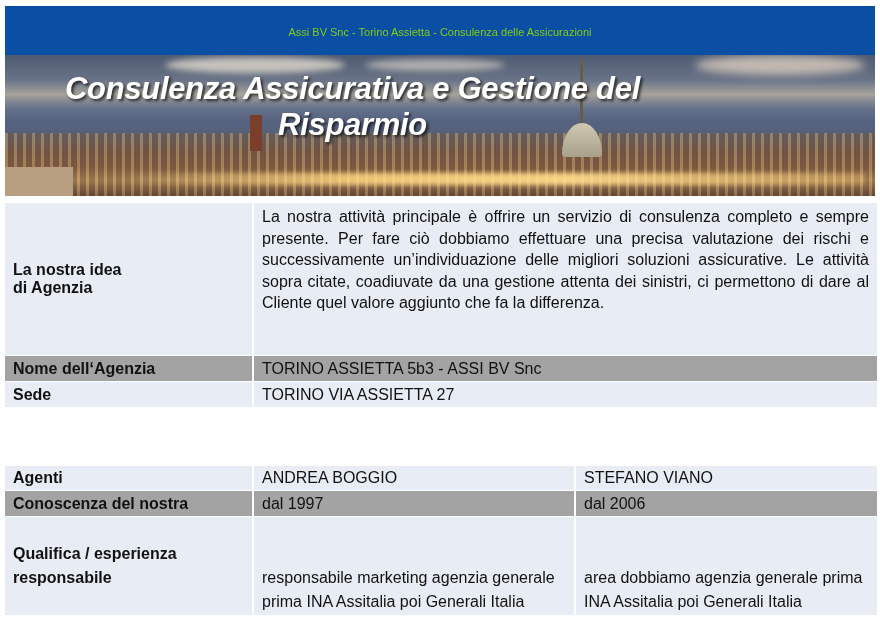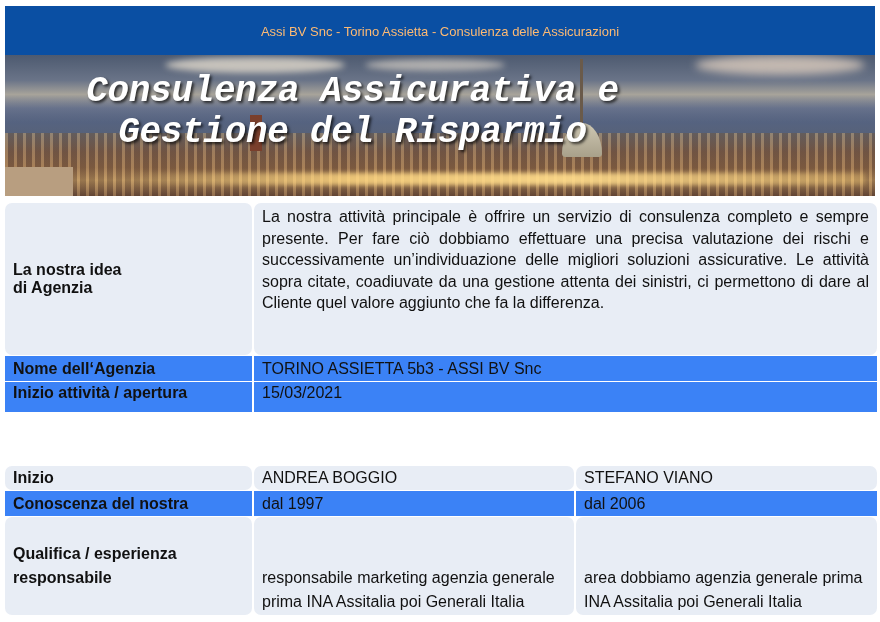--- a/index.html
+++ b/index.html
@@ -1,19 +1,19 @@
 <!DOCTYPE html>
 <html><head>
   <meta charset="utf-8">
   <style>
     html, body { margin: 0; padding: 0; background: #ffffff; }
     body { width: 880px; height: 622px; position: relative; overflow: hidden;
            font-family: "Liberation Sans", "DejaVu Sans", sans-serif; color: #111; }
     .topbar { position: absolute; left: 5px; top: 6px; width: 870px; height: 49px;
-              background: #0a4fa3; color: #fdba74; font-size: 13px; text-align: center;
+              background: #0a4fa3; color: #84cc16; font-size: 11px; text-align: center;
               line-height: 52px; }
     .hero { position: absolute; left: 5px; top: 55px; width: 870px; height: 141px; overflow: hidden;
             background: linear-gradient(180deg, #4d5a70 0%, #6a7488 18%, #a7a39a 28%, #6f7890 38%, #5b6783 48%, #6a6a72 56%, #7a5d48 64%, #6b4f3e 74%, #8a6a4c 84%, #5b4436 100%); }
     .hero .cloud1 { position:absolute; left:160px; top:2px; width:180px; height:16px; border-radius:50%;
             background: rgba(235,225,210,0.75); filter: blur(3px); }
     .hero .cloud2 { position:absolute; left:360px; top:4px; width:140px; height:12px; border-radius:50%;
             background: rgba(235,225,210,0.6); filter: blur(3px); }
     .hero .cloud3 { position:absolute; left:690px; top:0px; width:170px; height:20px; border-radius:50%;
             background: rgba(240,220,200,0.7); filter: blur(4px); }
     .hero .mountains { position:absolute; left:0; top:40px; width:870px; height:40px;
@@ -23,29 +23,29 @@
               repeating-linear-gradient(90deg, rgba(255,210,140,0.25) 0 3px, rgba(60,40,30,0.2) 3px 9px),
               linear-gradient(180deg, #6d6a6c 0%, #7d5f4c 30%, #8a6547 55%, #b08a5a 75%, #6a4b3a 100%); }
     .hero .lights { position:absolute; left:120px; top:118px; width:740px; height:12px;
             background: linear-gradient(90deg, rgba(255,210,120,0) 0%, rgba(255,215,130,0.8) 30%, rgba(255,220,140,0.9) 60%, rgba(255,210,120,0.3) 100%); filter: blur(2px); }
     .hero .tower { position:absolute; left:245px; top:60px; width:12px; height:36px; background:#7a3f2c; }
     .hero .mole-dome { position:absolute; left:557px; top:68px; width:40px; height:34px;
             background: linear-gradient(180deg,#cfc8b3,#a8a08a); border-radius: 50% 50% 8% 8% / 90% 90% 10% 10%; }
     .hero .mole-spire { position:absolute; left:575px; top:4px; width:3px; height:66px; background:#6a5a4a; }
     .hero .left-bldg { position:absolute; left:0; top:112px; width:68px; height:29px; background:#b89e80; }
     .hero-title { position: absolute; left: 0; top: 16px; width: 695px; text-align: center;
-            font-family: Liberation Mono, monospace; font-style: italic; font-weight: bold;
-            font-size: 36px; color: #ffffff; letter-spacing: -0.3px;
+            font-family: Liberation Sans, sans-serif; font-style: italic; font-weight: bold;
+            font-size: 31px; color: #ffffff; letter-spacing: -0.3px;
             text-shadow: 2px 2px 3px rgba(0,0,0,0.7); }
 
     table { border-collapse: separate; border-spacing: 2px 1px; position: absolute; left: 3px;
             font-size: 16px; }
     td { padding: 0 8px; vertical-align: middle; }
-    .shade td { background: #e8edf5; border-radius: 7px; }
-    .plain td { background: #3b82f6; }
+    .shade td { background: #e8edf5; }
+    .plain td { background: #a3a3a3; }
     .lbl { font-weight: bold; width: 231px; }
     #t1 { top: 202px; width: 876px; }
     #t1 .r-idea td { height: 147px; }
     #t1 .r-idea .val { text-align: justify; line-height: 21.5px; padding-top: 3px; padding-bottom: 2px; vertical-align: top; }
     #t1 .r-nome td { height: 25px; }
     #t1 .r-sede td { height: 25px; }
     #t1 .r-inizio td { height: 28px; vertical-align: top; padding-top: 2px; }
     #t2 { top: 465px; width: 876px; }
     #t2 .col2 { width: 304px; }
     #t2 .r-agenti td { height: 24px; }
@@ -81,31 +81,31 @@
     <td class="lbl">
       <div>La nostra idea</div>
       <div>di Agenzia</div>
     </td>
     <td class="val">La nostra attività principale è offrire un servizio di consulenza completo e sempre presente. Per fare ciò dobbiamo effettuare una precisa valutazione dei rischi e successivamente un’individuazione delle migliori soluzioni assicurative. Le attività sopra citate, coadiuvate da una gestione attenta dei sinistri, ci permettono di dare al Cliente quel valore aggiunto che fa la differenza.</td>
   </tr>
   <tr class="plain r-nome">
     <td class="lbl">Nome dell‘Agenzia</td>
     <td class="val">TORINO ASSIETTA 5b3 - ASSI BV Snc</td>
   </tr>
-  <tr class="plain r-inizio">
-    <td class="lbl">Inizio attività / apertura</td>
-    <td class="val">15/03/2021</td>
+  <tr class="shade r-sede">
+    <td class="lbl">Sede</td>
+    <td class="val">TORINO VIA ASSIETTA 27</td>
   </tr>
 </tbody>
   </table>
 
 <table id="t2">
   <tbody>
       <tr class="shade r-agenti">
-    <td class="lbl">Inizio</td>
+    <td class="lbl">Agenti</td>
     <td class="val col2">ANDREA BOGGIO</td>
     <td class="val">STEFANO VIANO</td>
   </tr>
   <tr class="plain r-conosc">
     <td class="lbl">Conoscenza del nostra</td>
     <td class="val col2">dal 1997</td>
     <td class="val">dal 2006</td>
   </tr>
   <tr class="shade r-qual">
     <td class="lbl">

